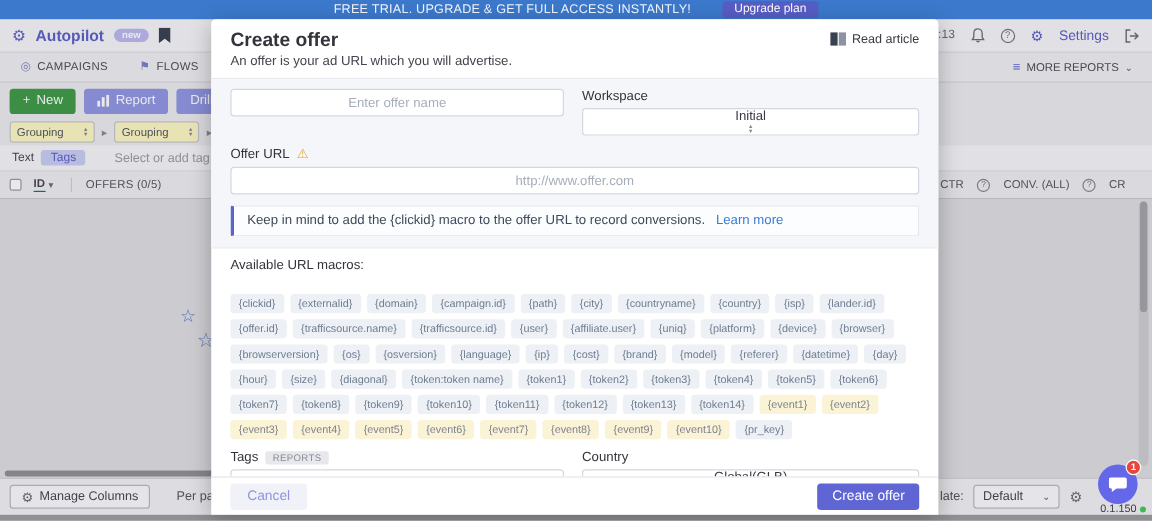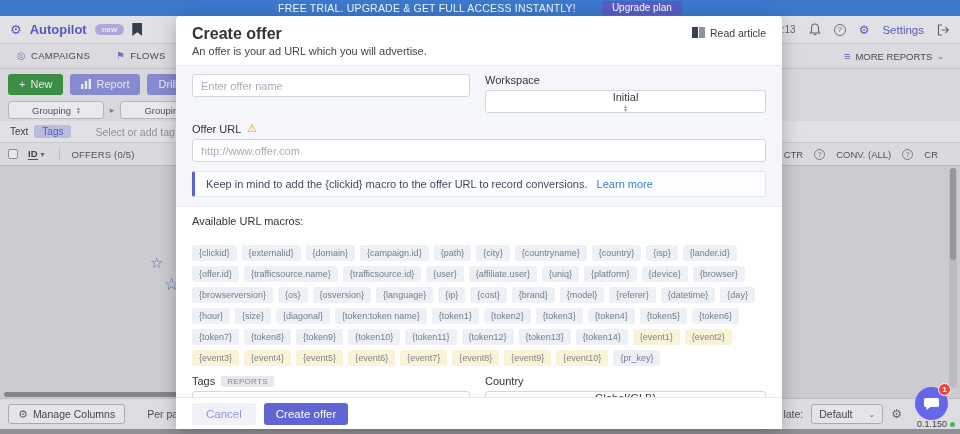--- a/index.html
+++ b/index.html
@@ -42,22 +42,22 @@
   
   .toolbar1 { position:absolute; top:69px; left:0; right:0; height:30px; background:#ededef;
               display:flex; align-items:center; gap:7px; padding:0 8px; }
   .btn { height:21px; border:none; border-radius:3px; font-size:11px; padding:0 11px; cursor:pointer;
          display:flex; align-items:center; gap:5px; font-family:inherit; }
   .btn-new { background:#3f9a46; color:#fff; }
   .btn-peri { background:#9096e2; color:#fff; }
   .pencil { color:#6b6b74; font-size:12px; cursor:pointer; }
   .toolbar2 { position:absolute; top:99px; left:0; right:0; height:22px; background:#ededef;
               display:flex; align-items:center; gap:6px; padding:0 8px; }
-  .mini-select { height:18px; background:#ffffff; border:1px solid #c7c7cc; border-radius:3px;
-                 display:flex; align-items:center; gap:6px; padding:0 23px; font-size:9.5px; color:#55555e; cursor:pointer; }
+  .mini-select { height:18px; background:#fef9c3; border:1px solid #c7c7cc; border-radius:3px;
+                 display:flex; align-items:center; gap:17px; padding:0 5px; font-size:9.5px; color:#55555e; cursor:pointer; }
   .sep { color:#8a8a92; font-size:9px; }
   .updown { display:flex; flex-direction:column; line-height:4px; font-size:5.5px; color:#8a8a92; }
   .toolbar3 { position:absolute; top:121px; left:0; right:0; height:22px; background:#f7f7f9;
               border-bottom:1px solid #dcdcdf; display:flex; align-items:center; gap:6px; padding:0 10px; }
   .text-lb { font-size:10px; color:#44444d; cursor:pointer; }
   .tags-pill { background:#c9cdf2; color:#5b5fc7; border-radius:3px; font-size:10px; padding:1px 8px; cursor:pointer; }
   .tag-ph { color:#9a9aa2; font-size:10.5px; margin-left:18px; }
 
   
   .theader { position:absolute; top:143px; left:0; right:0; height:23px; background:#efeff1;
@@ -119,40 +119,40 @@
   .book-ic { width:13px; height:11px; display:flex; gap:1px; }
   .book-ic i { display:block; width:6px; height:11px; background:#39404f; }
   .book-ic i:last-child { background:#8b93a5; }
 
   .m-body { flex:1; overflow:hidden; }
   .sect-a { background:#f4f6f9; padding:8px 16px 9px; border-bottom:1px solid #eceef2; }
   .row2 { display:flex; justify-content:space-between; gap:15px; }
   .col-l { width:48.5%; } .col-r { width:49%; }
   .flabel { font-size:11px; color:#33333b; margin-bottom:4px; display:flex; align-items:center; gap:6px; }
   .tinput { width:100%; height:23px; background:#fff; border:1px solid #d3d8e0; border-radius:3px;
-            font-size:11px; color:#333; padding:0 8px; font-family:inherit; }
+            font-size:11px; color:#333; padding:0 8px; font-family:inherit;text-align:center; }
   .tinput::placeholder { color:#a6aeb9; }
   .fselect { width:100%; height:23px; background:#fff; border:1px solid #d3d8e0; border-radius:3px;
              font-size:11px; color:#3a3a44; display:flex; align-items:center; justify-content:space-between;
              padding:0 16px; cursor:pointer;flex-direction:column; }
   .warn { color:#e8a426; font-size:11px; }
   .url-block { margin-top:9px; }
   .note { margin-top:9px; background:#fcfdfe; border:1px solid #e3e7ed; border-left:3px solid #5b63ce;
           border-radius:2px; padding:6px 11px; font-size:11px; color:#3e4a5a; }
   .note a { color:#3b7cd5; text-decoration:none; margin-left:6px; cursor:pointer; }
 
   .sect-b { padding:8px 16px 0; }
   .macros-lb { font-size:11px; color:#33333b; margin-bottom:18px; }
   .macros { display:flex; flex-wrap:wrap; gap:5px 5px; margin-bottom:9px; }
   .chip { background:#edf0f4; color:#6e7d92; font-size:9px; border-radius:3px; padding:3px 7px; cursor:pointer; white-space:nowrap; }
   .chip-event { background:#fbf3d6; color:#7d838f; }
   .opt-badge { background:#e6e8ec; color:#8b8b94; font-size:8px; border-radius:2px; padding:1px 6px; letter-spacing:.3px; }
 
   .m-footer { border-top:1px solid #e6e6ea; padding:5px 16px; display:flex; align-items:center;
-              justify-content:flex-start; gap:8px; height:32px; }
+              justify-content:space-between; gap:8px; height:32px; }
   .btn-cancel { background:#f1f2f7; color:#8f94e0; border:none; border-radius:3px; height:22px;
                 font-size:11.5px; padding:0 14px; cursor:pointer; font-family:inherit; }
   .btn-create { background:#5f66d3; color:#fff; border:none; border-radius:3px; height:22px;
                 font-size:11.5px; padding:0 12px; cursor:pointer; font-family:inherit; }
 </style>
 </head>
 <body>
 
 <div class="screen">
 

